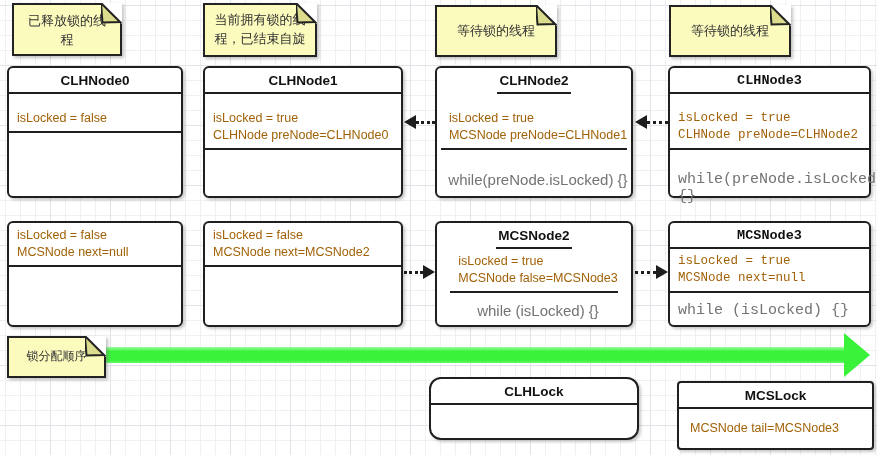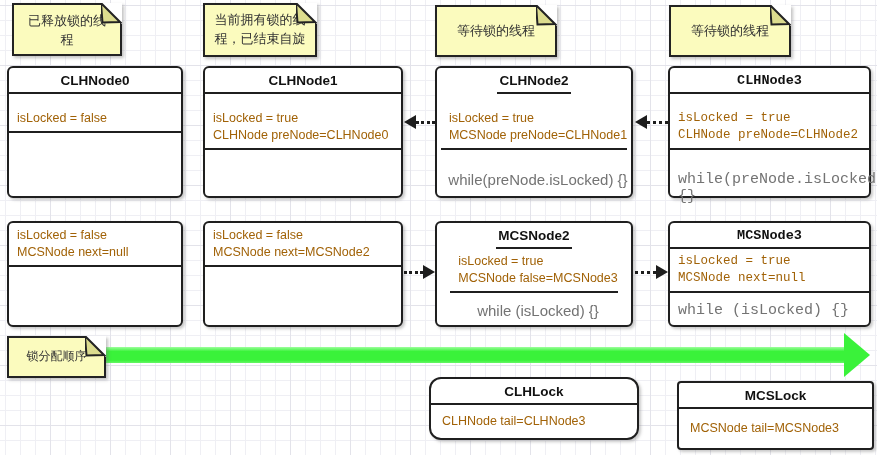--- a/index.html
+++ b/index.html
@@ -219,20 +219,19 @@
     <span class="fold">
       <svg width="21" height="21" viewBox="0 0 21 21">
           <path d="M0 0 L21 21 L21 0 Z" fill="#ffffff"></path>
           <path d="M0 0 L19 19 L1.5 19.5 Z" fill="#dcdc8e" stroke="#232323" stroke-width="2"></path>
         </svg>
     </span>
   </div>
 
   <div class="box two lock-clh">
     <div class="title">CLHLock</div>
-    <div class="attrs">CLHNode tail=CLHNode3</div>
   </div>
   <div class="box two lock-mcs">
     <div class="title">MCSLock</div>
     <div class="attrs">MCSNode tail=MCSNode3</div>
   </div>
 
 </div>
 
 </body></html>

